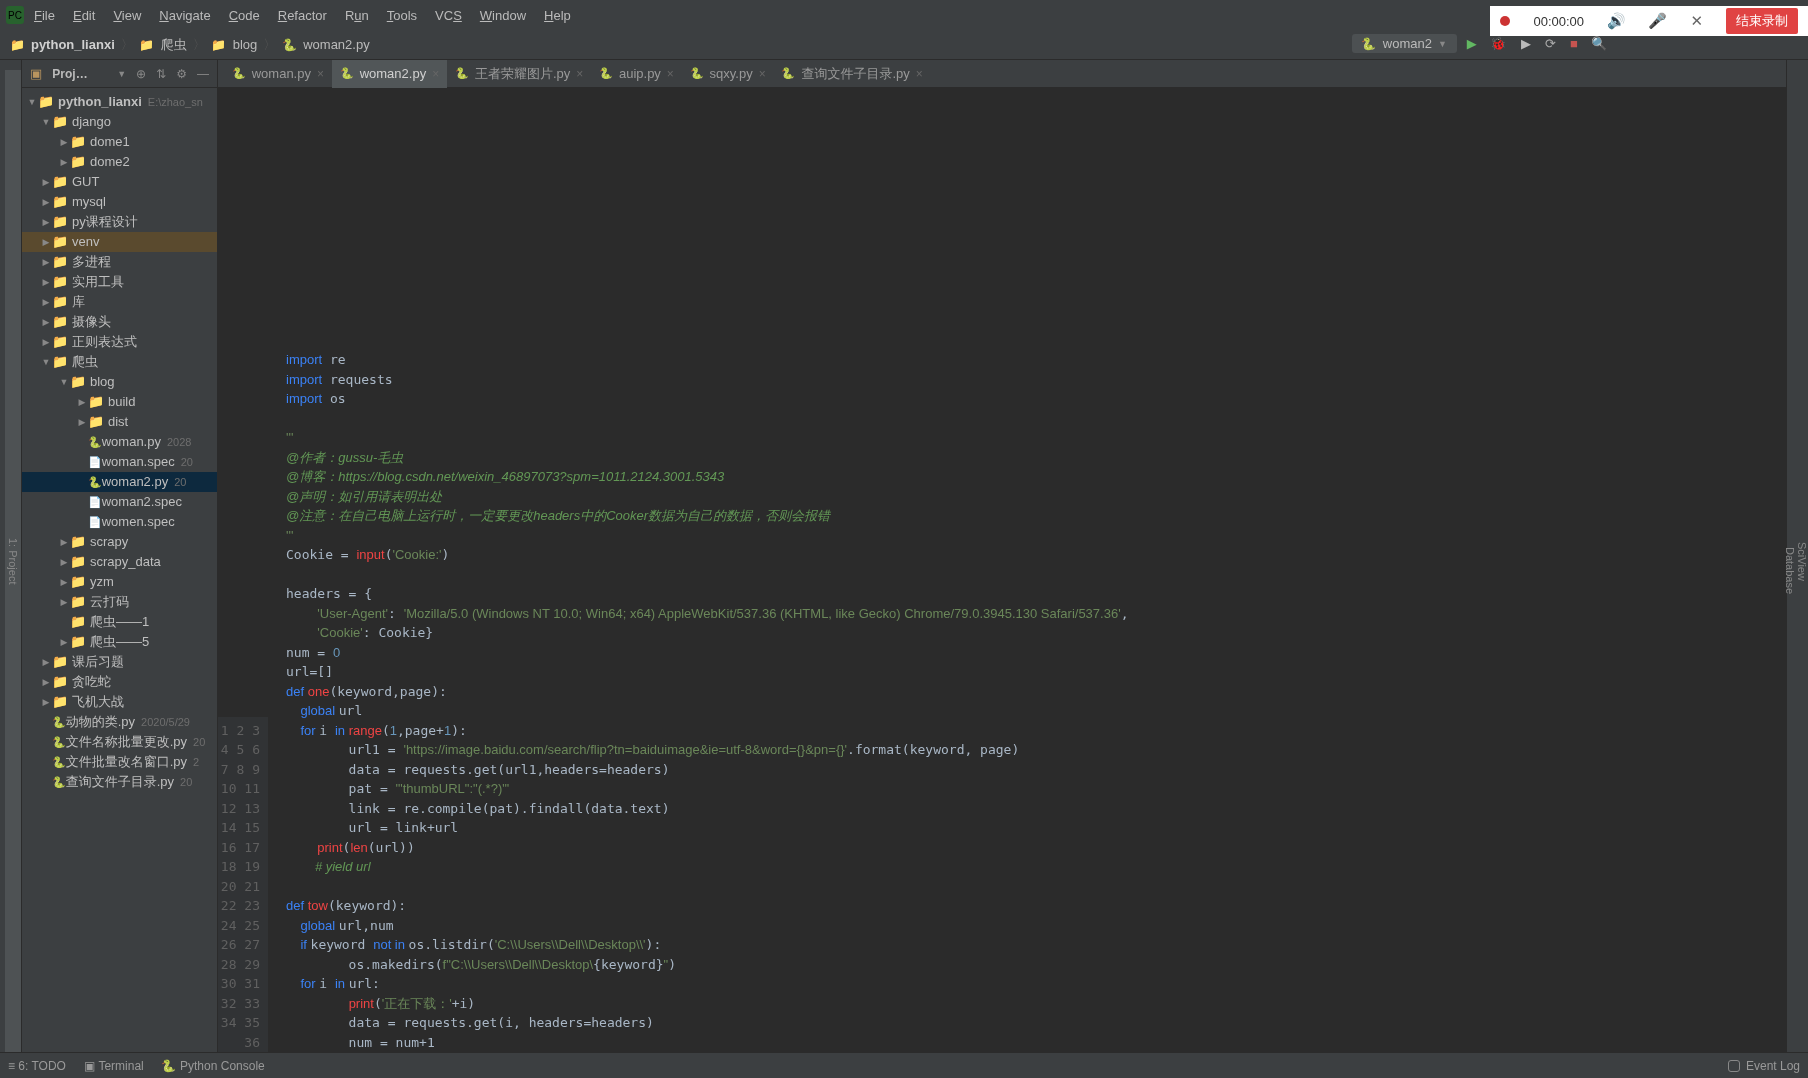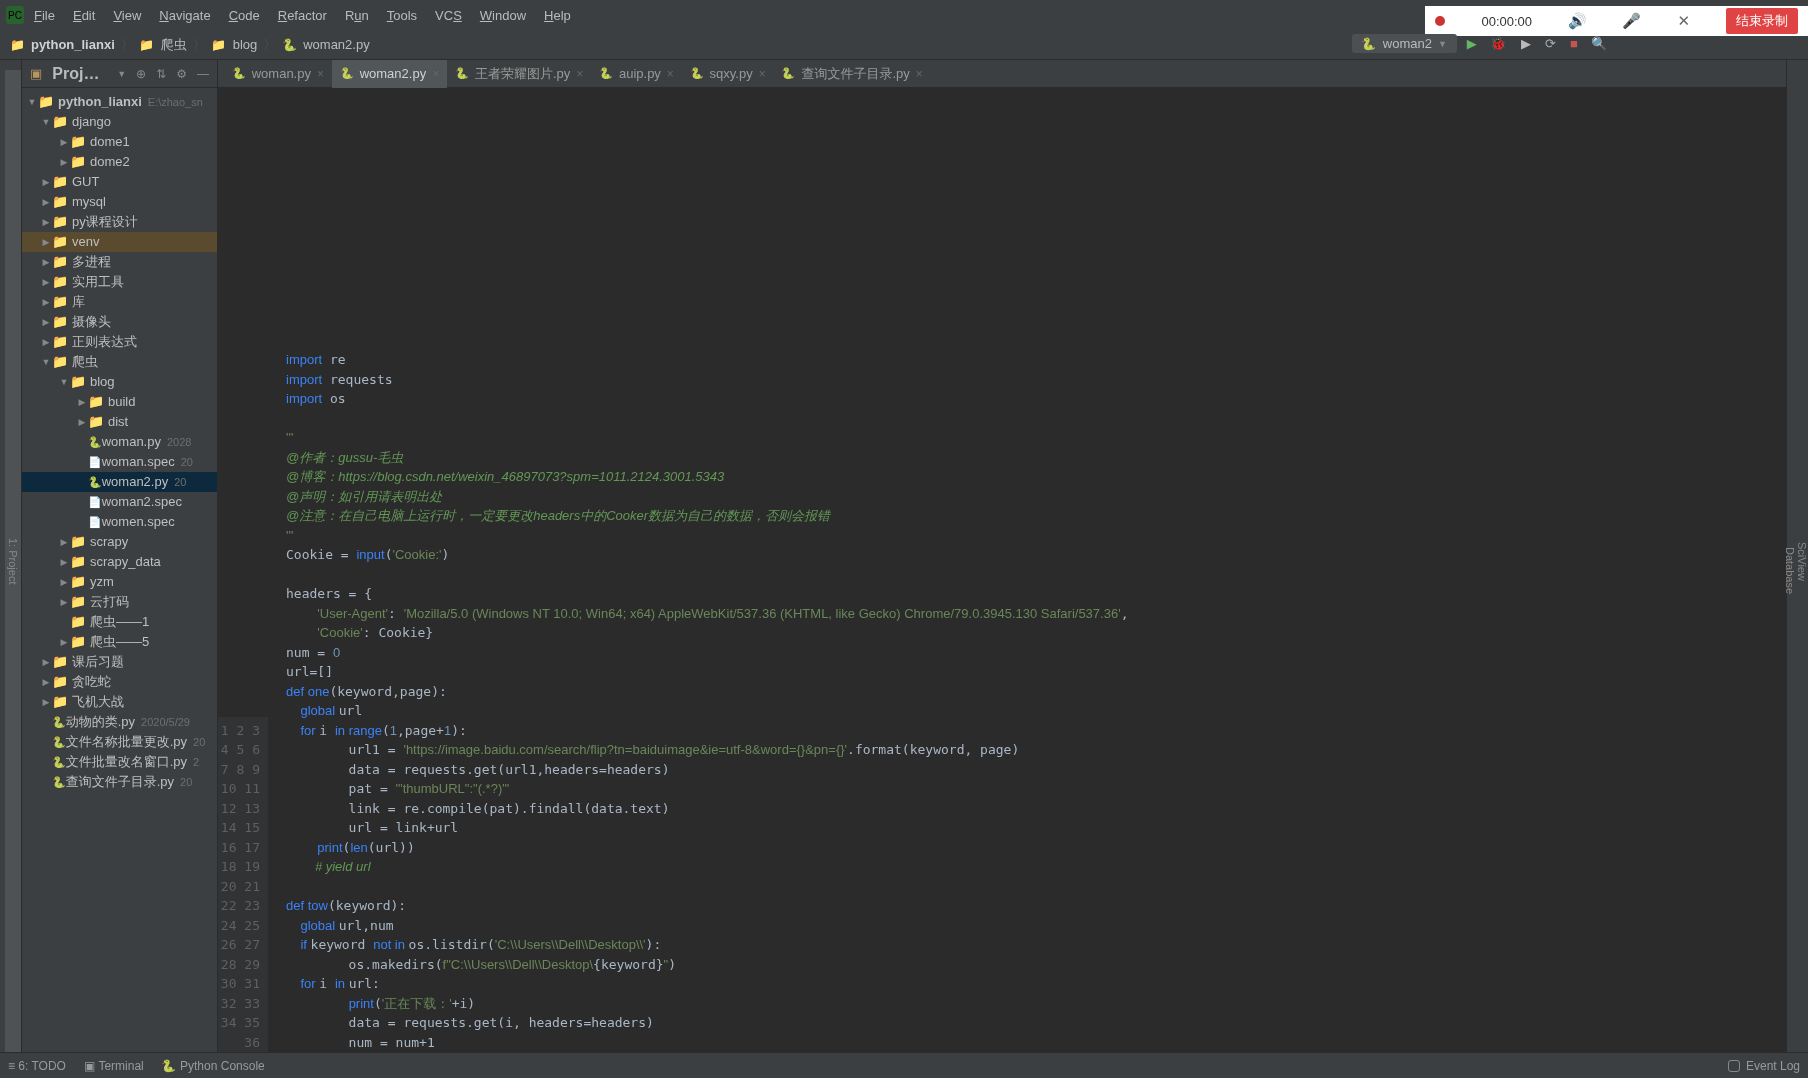--- a/index.html
+++ b/index.html
@@ -2,41 +2,41 @@
 <html><head>
 <meta charset="utf-8">
 <style>
 * { margin:0; padding:0; box-sizing:border-box; font-family:"Segoe UI",Arial,sans-serif; }
 body { background:#3c3f41; color:#bbbbbb; width:1808px; height:1078px; overflow:hidden; font-size:13px; }
 .top-bar { height:30px; display:flex; align-items:center; padding-left:6px; background:#3c3f41; }
 .app-icon { width:18px; height:18px; background:#28622e; margin-right:10px; border-radius:3px; display:flex; align-items:center; justify-content:center; font-size:10px; color:#000; }
 .menu { display:flex; gap:18px; color:#bbbbbb; }
 .menu span u { text-decoration:underline; }
 .title-path { flex:1; text-align:center; color:#787878; font-size:13px; }
-.rec-bar { position:absolute; right:0; top:6px; display:flex; align-items:center; gap:36px; background:#fff; padding:4px 10px; height:30px; }
+.rec-bar { position:absolute; right:0; top:6px; display:flex; align-items:center; gap:23px; background:#fff; padding:4px 10px; height:30px; }
 .rec-dot { width:10px; height:10px; background:#c33; border-radius:50%; }
 .rec-time { color:#333; font-size:13px; }
 .rec-icon { color:#666; font-size:15px; }
 .rec-btn { background:#e04343; color:#fff; padding:4px 10px; font-size:13px; border-radius:2px; }
 .nav-row { height:30px; display:flex; align-items:center; padding:0 10px; background:#3c3f41; border-bottom:1px solid #2b2b2b; gap:6px; }
 .bc-folder { color:#d1a95a; font-size:12px; }
 .bc-py { color:#6897bb; font-size:12px; }
 .bc-sep { color:#555; }
 .run-config { position:absolute; right:200px; top:34px; display:flex; align-items:center; gap:10px; }
 .rc-box { background:#4c5052; padding:2px 10px; display:flex; align-items:center; gap:6px; border-radius:3px; }
 .tool-icons { display:flex; gap:14px; align-items:center; }
 .i-play { color:#62b862; }
 .i-bug { color:#5a9e5a; }
 .i-stop { color:#aaa; }
 .main { display:flex; height:calc(100% - 60px - 26px); }
 .left-strip { width:22px; background:#3c3f41; border-right:1px solid #2b2b2b; writing-mode:vertical-rl; text-align:center; font-size:11px; color:#888; padding-top:10px; display:flex; flex-direction:column; gap:30px; }
 .left-strip .active { background:#4e5254; padding:6px 2px; }
 .project-panel { width:196px; background:#3c3f41; border-right:1px solid #2b2b2b; overflow:hidden; }
 .pp-header { height:28px; display:flex; align-items:center; padding:0 8px; gap:10px; border-bottom:1px solid #2b2b2b; }
-.pp-header .title { flex:1; color:#bbb; font-weight:bold; font-size:16px; }
+.pp-header .title { flex:1; color:#bbb; font-weight:bold; font-size:12px; }
 .pp-header .ico { color:#888; font-size:12px; }
 .tree { padding:4px 0; font-size:13px; line-height:20px; }
 .tree-row { display:flex; align-items:center; padding:0 4px; white-space:nowrap; overflow:hidden; }
 .tree-row.sel { background:#0d293e; }
 .tree-row.venv { background:#5a4a2e; }
 .tw { display:inline-block; width:12px; text-align:center; color:#888; font-size:9px; }
 .fld-icon { width:16px; display:inline-block; text-align:center; margin-right:4px; }
 .fld-yellow { color:#b8945f; }
 .fld-blue { color:#6897bb; }
 .py-icon { color:#6897bb; font-size:11px; }
@@ -51,21 +51,21 @@
 .tab.active { background:#515658; color:#d0d0d0; }
 .tab-icon { color:#6897bb; font-size:11px; }
 .code-container { flex:1; display:flex; overflow:hidden; position:relative;align-items:flex-end; }
 .gutter { width:50px; background:#313335; color:#606060; text-align:right; padding:4px 8px 0 0; font-family:Consolas,monospace; font-size:13px; line-height:19.5px; }
 .fold-col { width:14px; background:#313335; border-right:1px solid #3c3f41; }
 .code { flex:1; padding:4px 0 0 4px; font-family:Consolas,monospace; font-size:13px; line-height:19.5px; white-space:pre; color:#a9b7c6; overflow:hidden; }
 .kw { color:#3b82f6; }
 .str { color:#6a8759; }
 .com { color:#629755; font-style:italic; }
 .num { color:#6897bb; }
-.fn { color:#3b82f6; }
+.fn { color:#ef4444; }
 .breadcrumb-bottom { height:24px; background:#3c3f41; border-top:1px solid #2b2b2b; display:flex; align-items:center; padding-left:14px; gap:12px; color:#999; font-size:12px; }
 .breadcrumb-bottom .sep { color:#555; }
 .right-strip { width:22px; background:#3c3f41; border-left:1px solid #2b2b2b; writing-mode:vertical-rl; text-align:center; font-size:11px; color:#888; padding-top:10px; }
 .minimap { width:18px; background:#313335; border-left:1px solid #2b2b2b; position:relative; }
 .minimap-mark { position:absolute; width:100%; height:40px; top:320px; border:2px solid #3a5a3a; }
 .bottom-tools { height:26px; background:#3c3f41; border-top:1px solid #2b2b2b; display:flex; align-items:center; padding:0 8px; gap:18px; color:#999; font-size:12px; }
 .bt-left { display:flex; gap:18px; align-items:center; }
 .bt-spacer { flex:1; }
 .event-log { display:flex; align-items:center; gap:6px; }
 .bubble { width:12px; height:12px; border:1px solid #888; border-radius:3px; }

